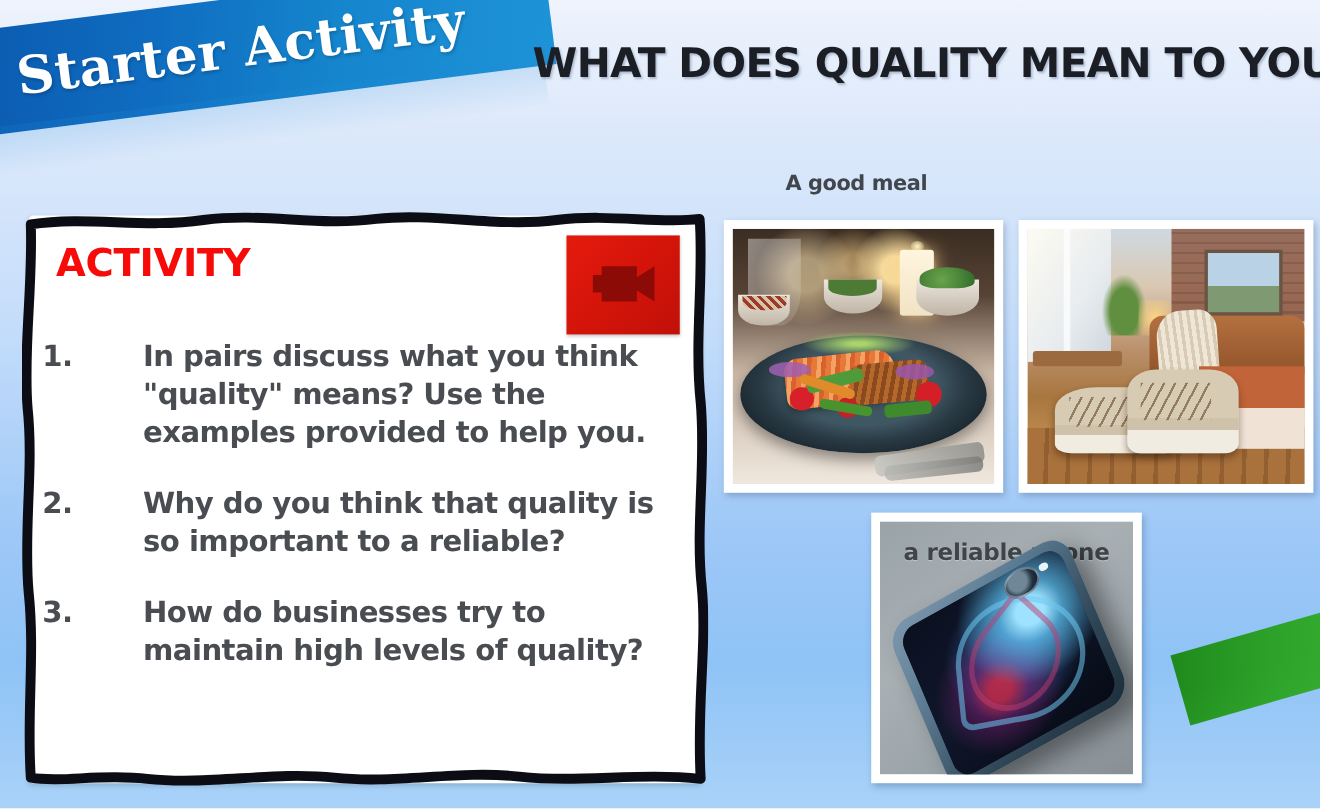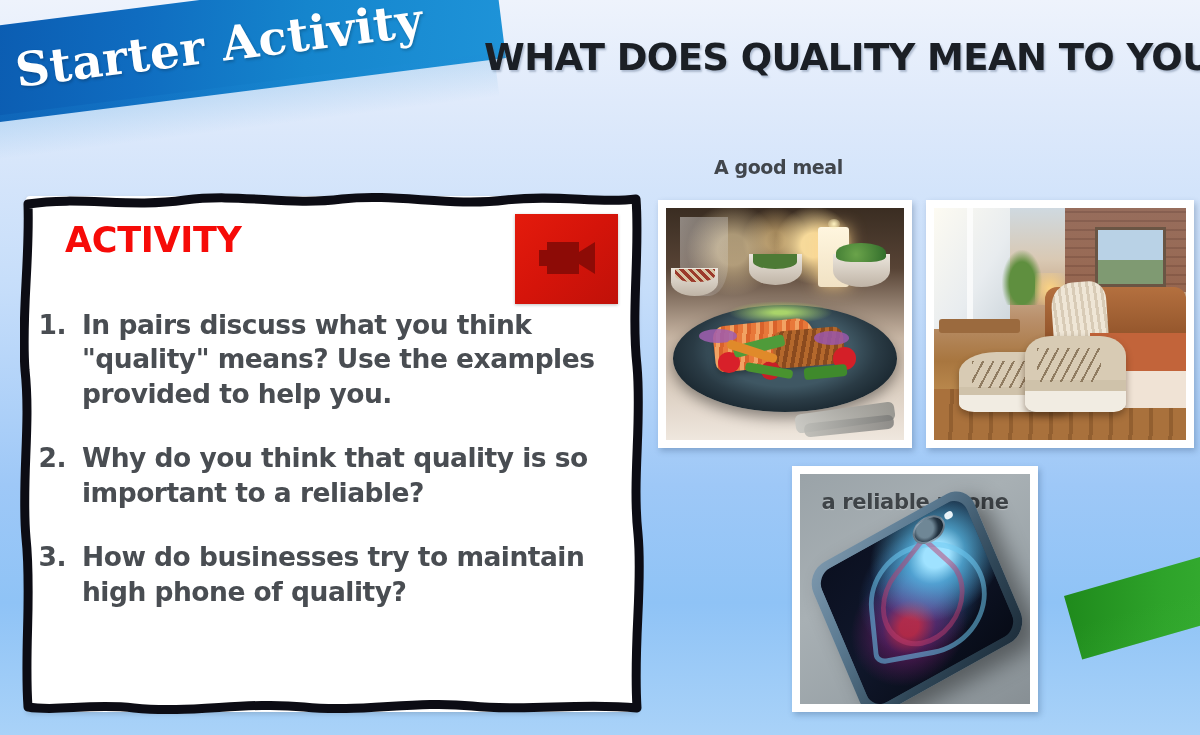--- a/index.html
+++ b/index.html
@@ -85,21 +85,21 @@
   }
   #activity-box-frame {
     position: absolute;
     inset: -6px;
     pointer-events: none;
   }
   #activity-box-frame svg { display: block; width: 100%; height: 100%; }
 
   #activity-heading {
     position: absolute;
-    left: 39px;
+    left: 25px;
     top: 24px;
     color: #f60b08;
     font-family: "DejaVu Sans", sans-serif;
     font-weight: bold;
     font-size: 35px;
     letter-spacing: -0.3px;
   }
 
   #video-icon-tile {
     position: absolute;
@@ -137,21 +137,21 @@
     line-height: 1.30;
     letter-spacing: -0.5px;
   }
   .activity-item-number {
     width: 44px;
     flex: 0 0 44px;
     text-align: right;
     padding-right: 16px;
     box-sizing: border-box;
   }
-  .activity-item-text { flex: 1 1 auto; }
+  .activity-item-text { flex: 1 1 auto; margin-left: 48px; }
 
   
   .example-caption {
     position: absolute;
     color: #41464c;
     font-family: "DejaVu Sans", sans-serif;
     font-weight: bold;
     font-size: 19px;
     line-height: 1.22;
     letter-spacing: -0.4px;
@@ -436,21 +436,21 @@
       <li class="activity-item">
         <span class="activity-item-number">1.</span>
         <span class="activity-item-text">In pairs discuss what you think "quality" means?  Use the examples provided to help you.</span>
       </li>
       <li class="activity-item">
         <span class="activity-item-number">2.</span>
         <span class="activity-item-text">Why do you think that quality is so important to a reliable?</span>
       </li>
       <li class="activity-item">
         <span class="activity-item-number">3.</span>
-        <span class="activity-item-text">How do businesses try to maintain high phone of quality?</span>
+        <span class="activity-item-text">How do businesses try to maintain high levels of quality?</span>
       </li>
     </ul>
   </div>
 
   <div class="example-caption" style="left:714px; top:156px; width:200px;">A good meal</div>
   <div class="photo-frame" id="photo-meal">
     <div class="photo-inner">
       <div class="meal-bg"></div>
       <div class="meal-glass"></div>
       <div class="meal-candle"></div>

